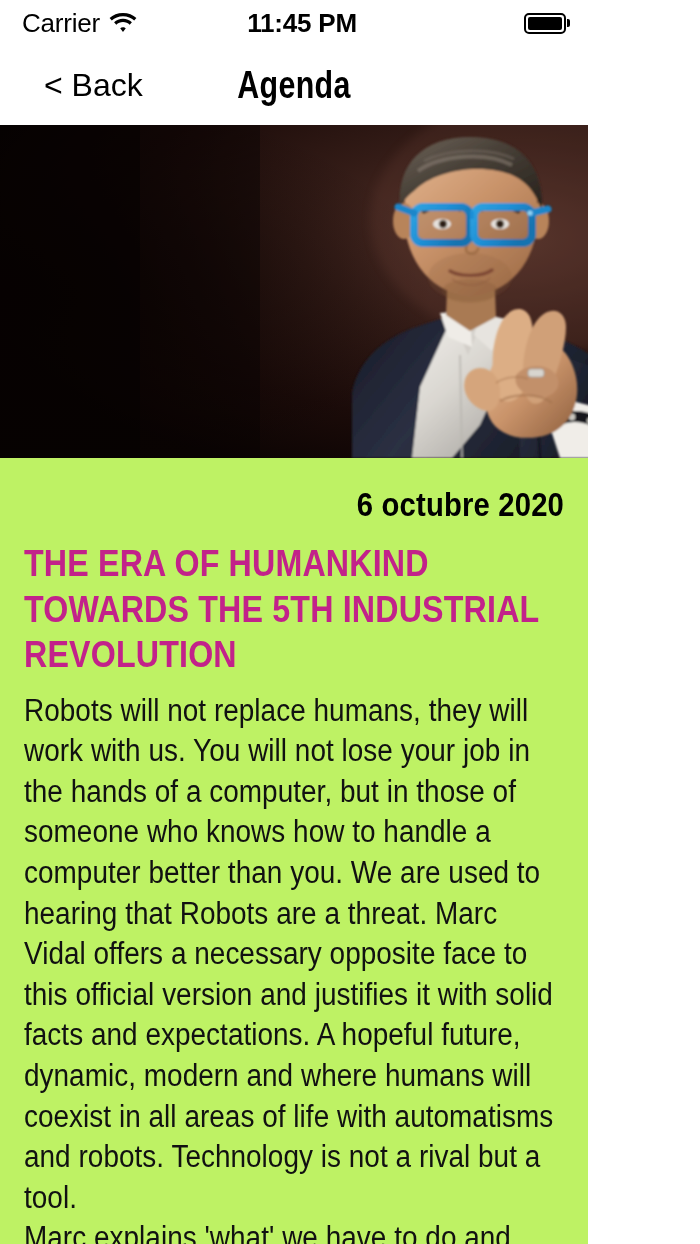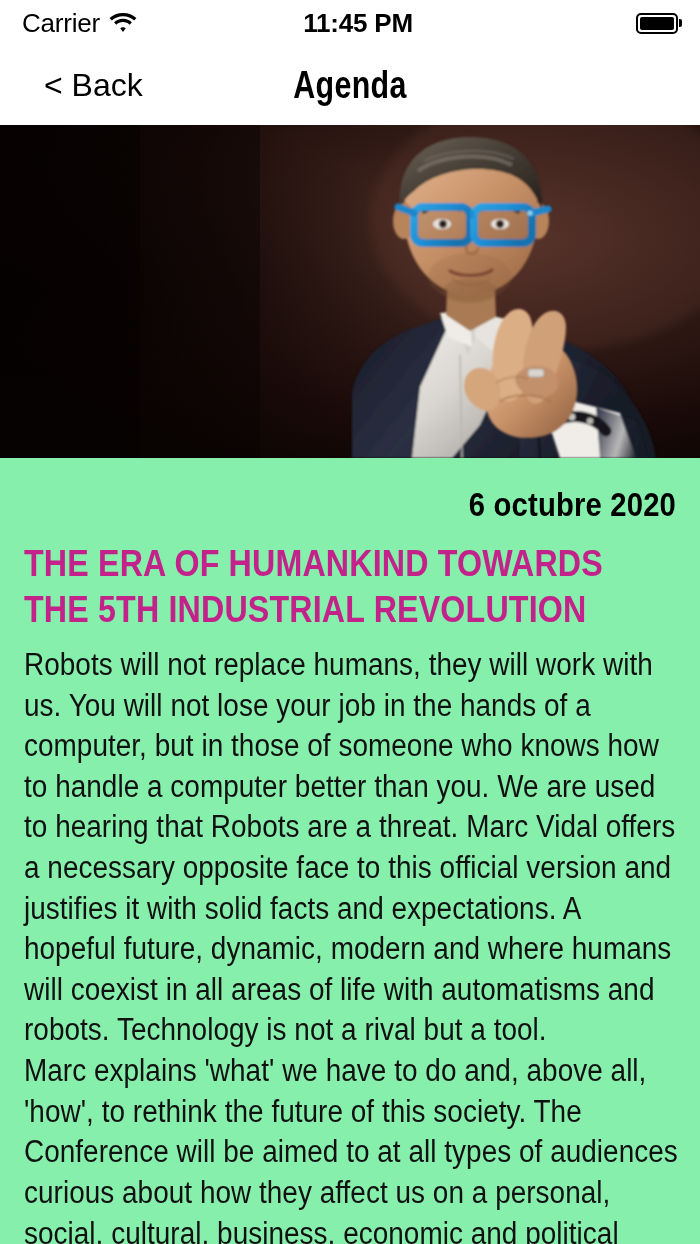--- a/index.html
+++ b/index.html
@@ -9,23 +9,23 @@
     width:700px;
     height:1244px;
     background:#ffffff;
     font-family:"Liberation Sans", sans-serif;
     -webkit-font-smoothing:antialiased;
     overflow:hidden;
   }
 
   .phone {
     position:relative;
-    width:700px;
+    width:588px;
     height:1244px;
-    background:#86efac;
+    background:#bef264;
     overflow:hidden;
   }
 
   
   .status-bar {
     position:relative;
     height:46px;
     display:flex;
     align-items:center;
     padding:0 22px;

